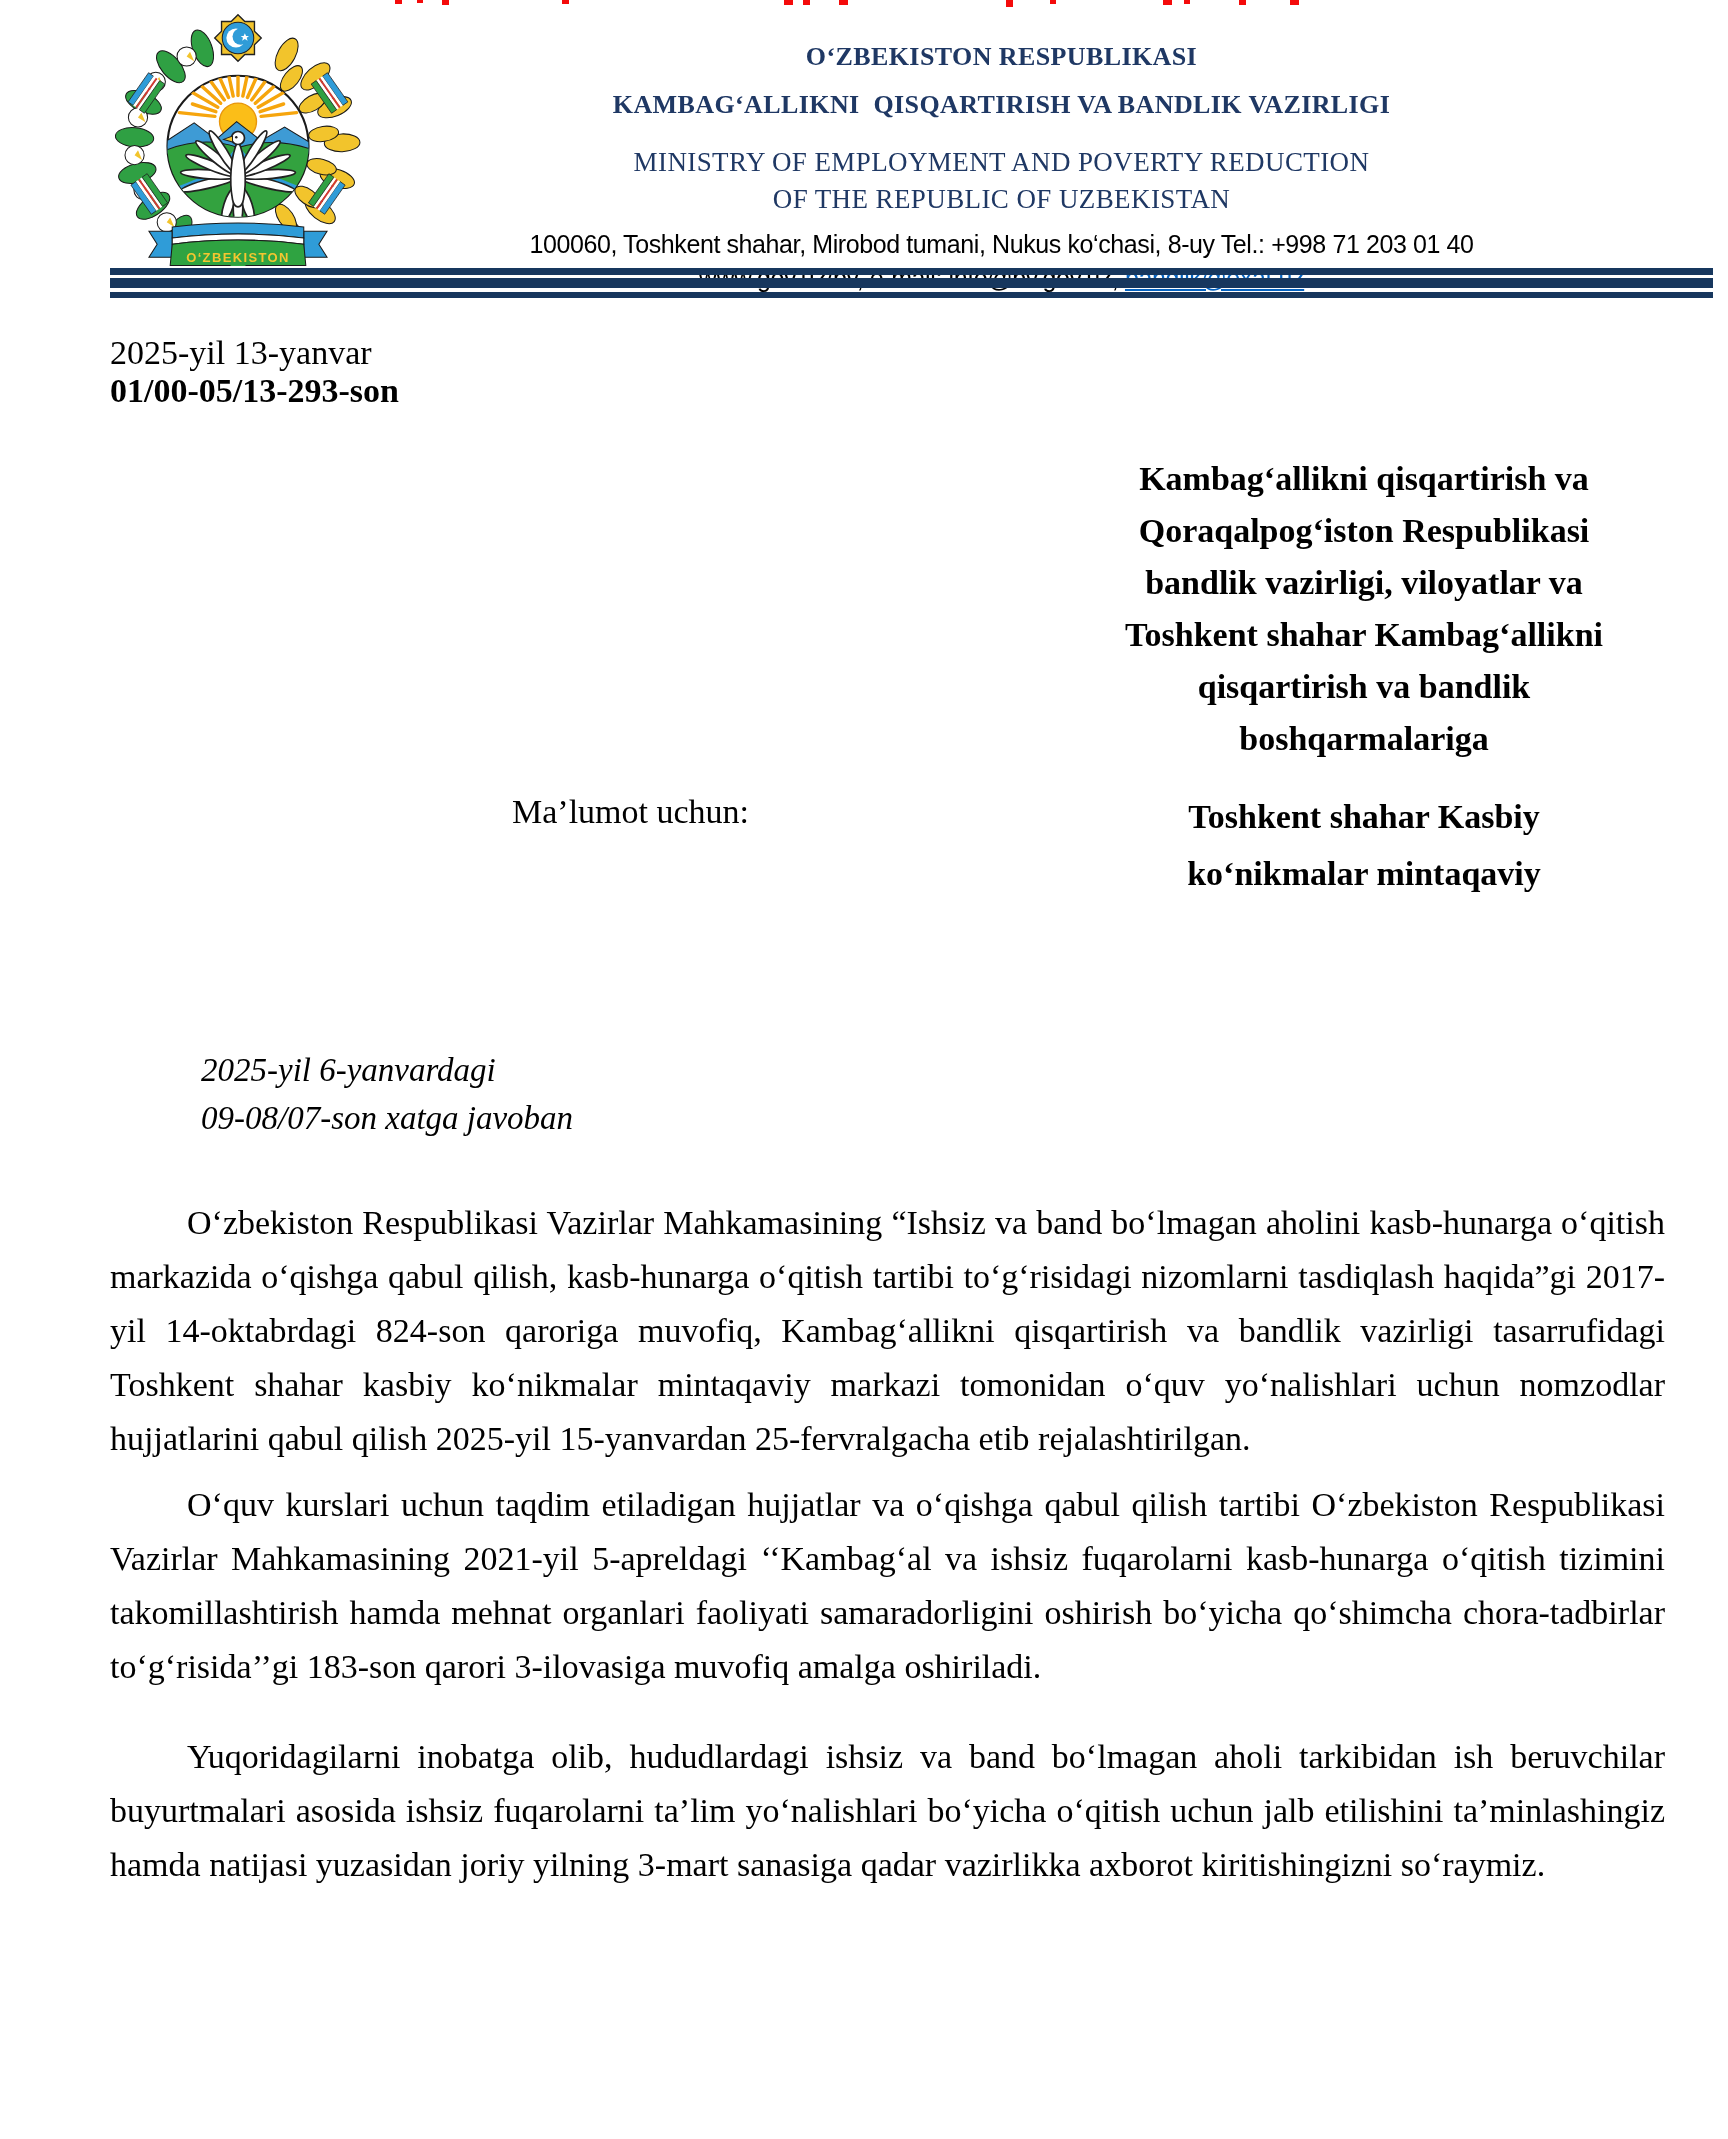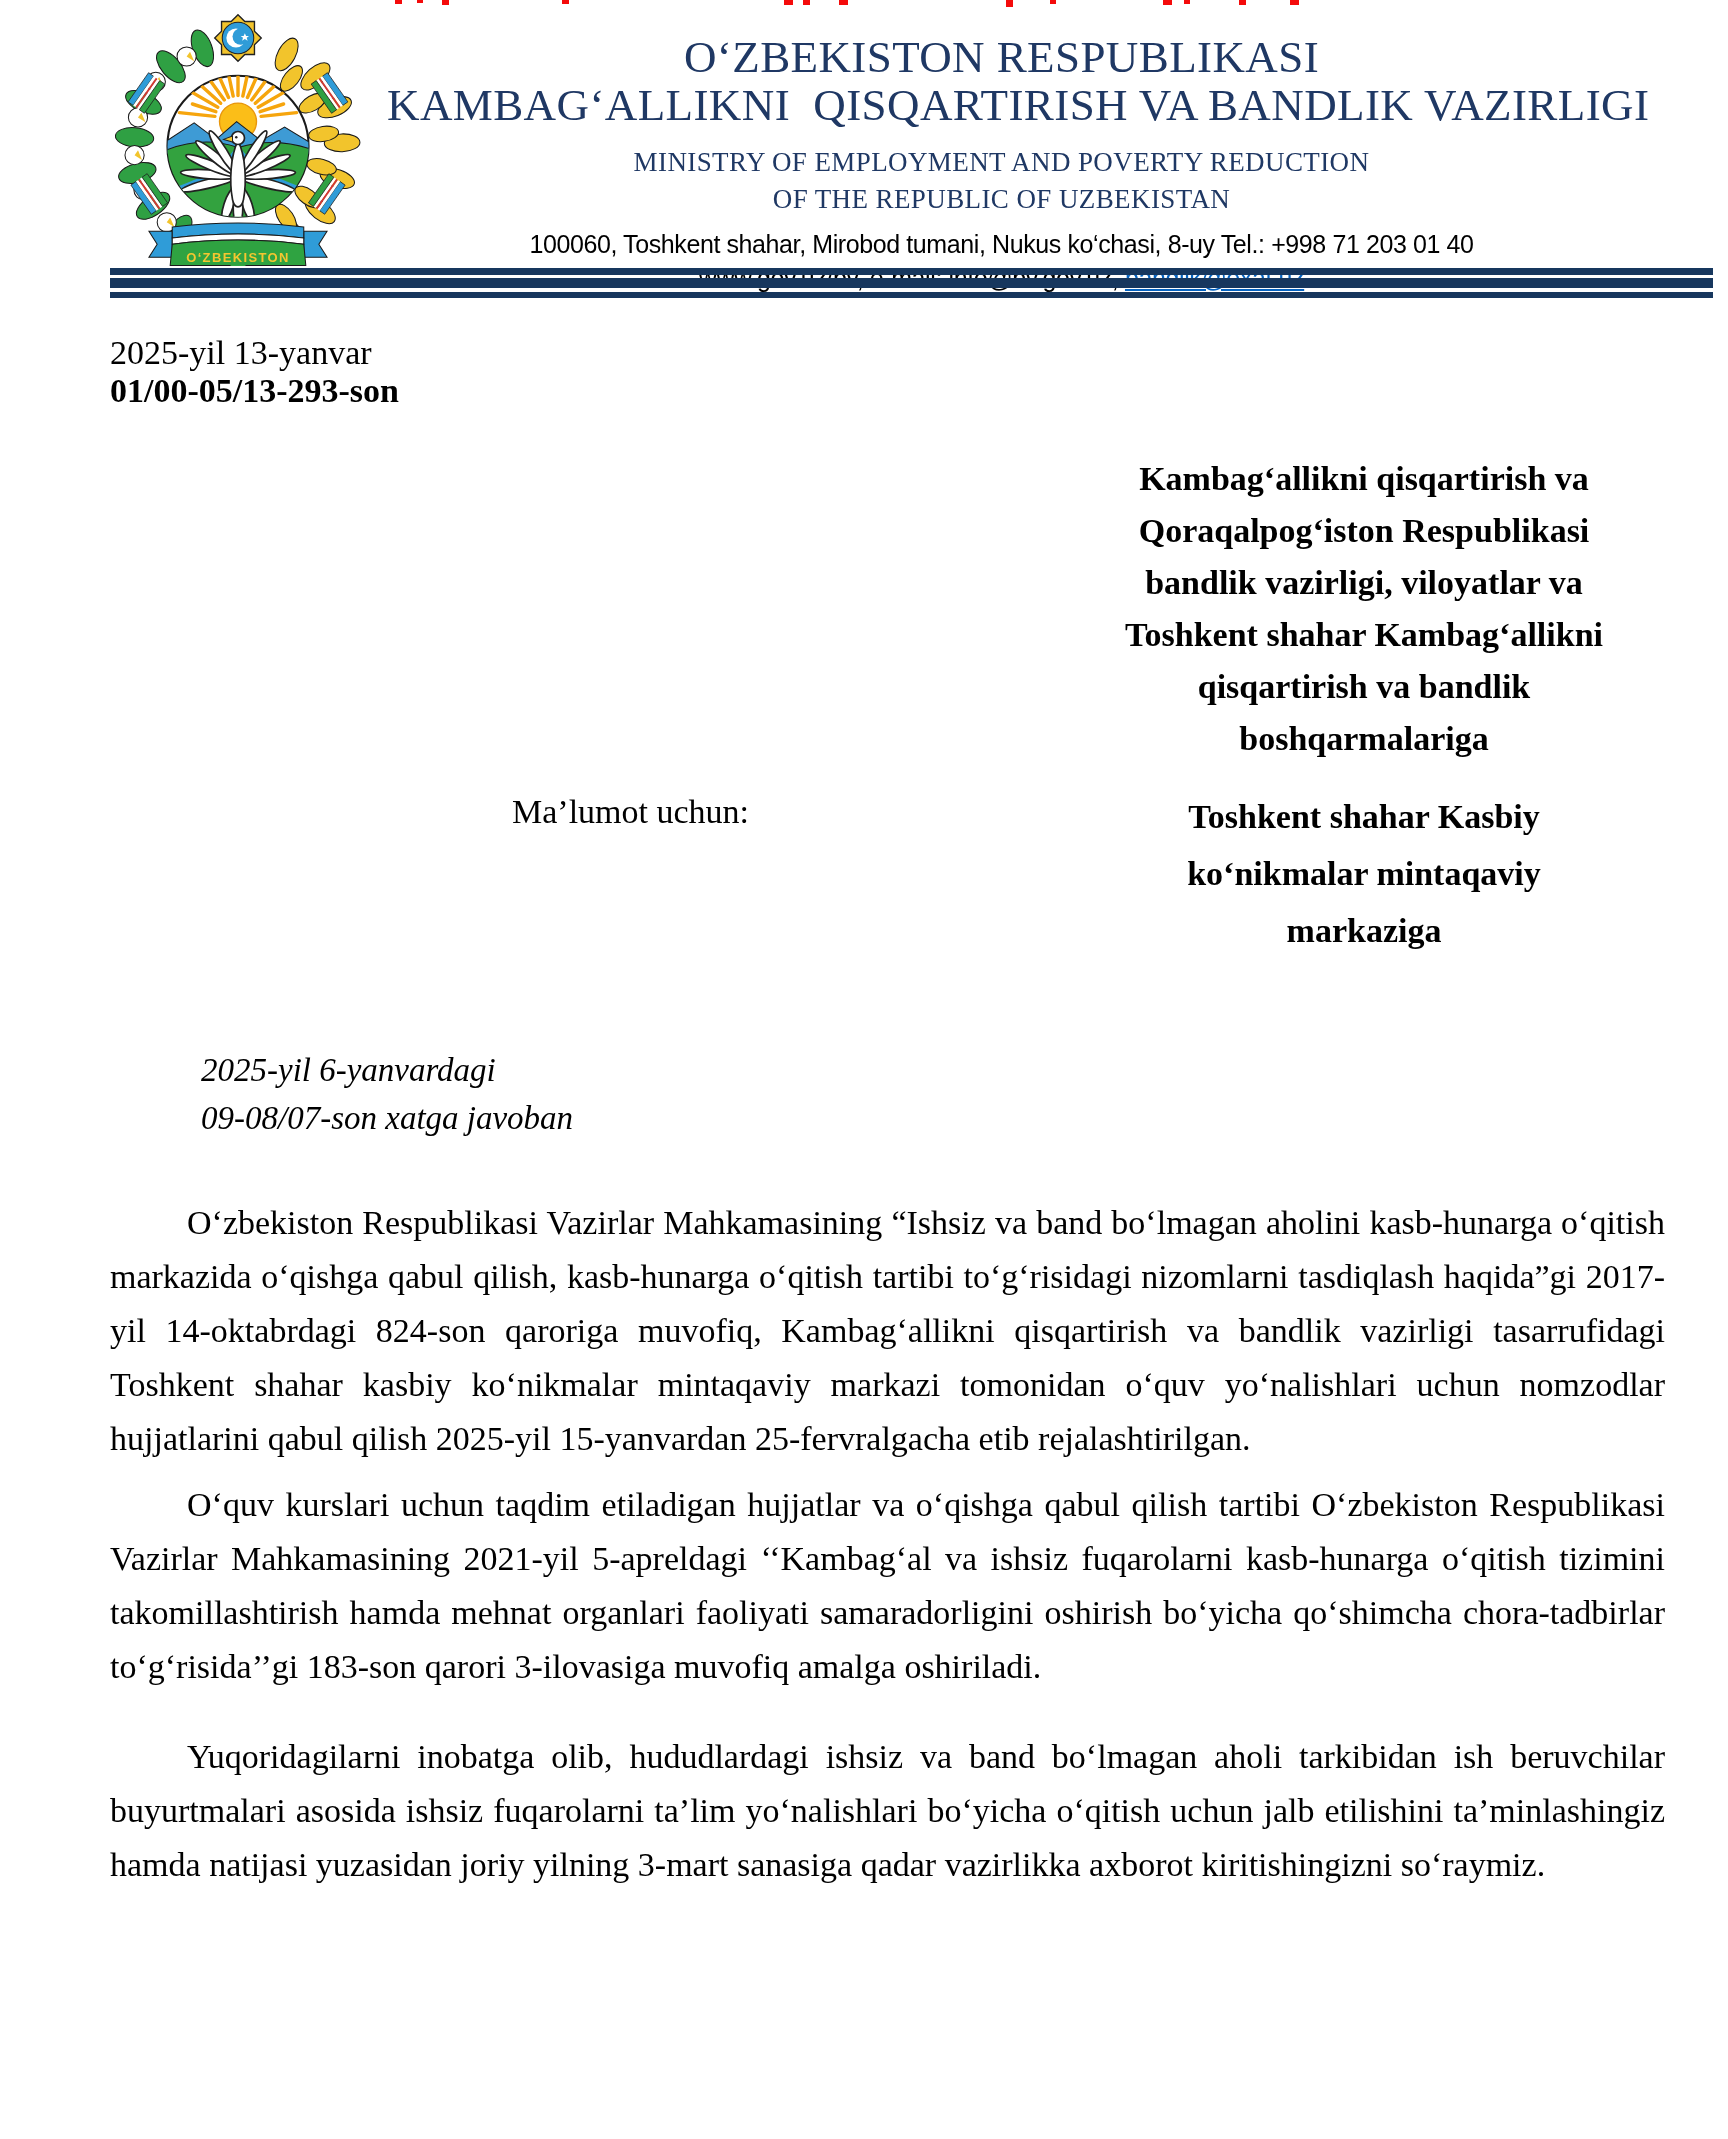--- a/index.html
+++ b/index.html
@@ -6,21 +6,21 @@
   .page {
     position:relative; width:1729px; height:2140px; background:#ffffff;
     font-family:"Liberation Serif", serif; color:#000; overflow:hidden;
   }
   
   .artifact { position:absolute; top:0; background:#f40b0b; }
 
   
   .emblem { position:absolute; left:101px; top:10.4px; width:274px; height:256px; }
   .header-text { position:absolute; left:387px; top:33px; width:1229px; text-align:center; color:#1f3864; }
-  .org-line { font-weight:normal; font-size:45px; line-height:48px; white-space:pre; letter-spacing:0.4px; }
+  .org-line { font-weight:bold; font-size:26px; line-height:48px; white-space:pre; letter-spacing:0.4px; }
   .en-line  { font-size:27px; line-height:37px; letter-spacing:0.4px; }
   .en-first { margin-top:15px; }
   .contact-line { font-family:Liberation Sans, sans-serif; color:#000; font-size:25px; line-height:34px; letter-spacing:-0.4px; }
   .contact-first { margin-top:9px; }
   a.email-link { color:#0563c1; text-decoration:underline; }
 
   
   .divider { position:absolute; left:110px; top:268px; width:1603px; }
   .divider .thin  { height:6.7px;  background:#17375e; }
   .divider .thick { height:9.7px; background:#17375e; margin:3.7px 0; }
@@ -241,21 +241,20 @@
     <div>bandlik vazirligi, viloyatlar va</div>
     <div>Toshkent shahar Kambag‘allikni</div>
     <div>qisqartirish va bandlik</div>
     <div>boshqarmalariga</div>
   </div>
 
   <div class="info-label">Ma’lumot uchun:</div>
   <div class="info-block">
     <div>Toshkent shahar Kasbiy</div>
     <div>ko‘nikmalar mintaqaviy</div>
-    <div>markaziga</div>
   </div>
 
   <div class="reference">
     <div>2025-yil 6-yanvardagi</div>
     <div>09-08/07-son xatga javoban</div>
   </div>
 
   <div class="body-text">
     <p class="p1">O‘zbekiston Respublikasi Vazirlar Mahkamasining “Ishsiz va band bo‘lmagan aholini kasb-hunarga o‘qitish markazida o‘qishga qabul qilish, kasb-hunarga o‘qitish tartibi to‘g‘risidagi nizomlarni tasdiqlash haqida”gi 2017-yil 14-oktabrdagi 824-son qaroriga muvofiq, Kambag‘allikni qisqartirish va bandlik vazirligi tasarrufidagi Toshkent shahar kasbiy ko‘nikmalar mintaqaviy markazi tomonidan o‘quv yo‘nalishlari uchun nomzodlar hujjatlarini qabul qilish 2025-yil 15-yanvardan 25-fervralgacha etib rejalashtirilgan.</p>
     <p class="p2">O‘quv kurslari uchun taqdim etiladigan hujjatlar va o‘qishga qabul qilish tartibi O‘zbekiston Respublikasi Vazirlar Mahkamasining 2021-yil 5-apreldagi ‘‘Kambag‘al va ishsiz fuqarolarni kasb-hunarga o‘qitish tizimini takomillashtirish hamda mehnat organlari faoliyati samaradorligini oshirish bo‘yicha qo‘shimcha chora-tadbirlar to‘g‘risida’’gi 183-son qarori 3-ilovasiga muvofiq amalga oshiriladi.</p>

